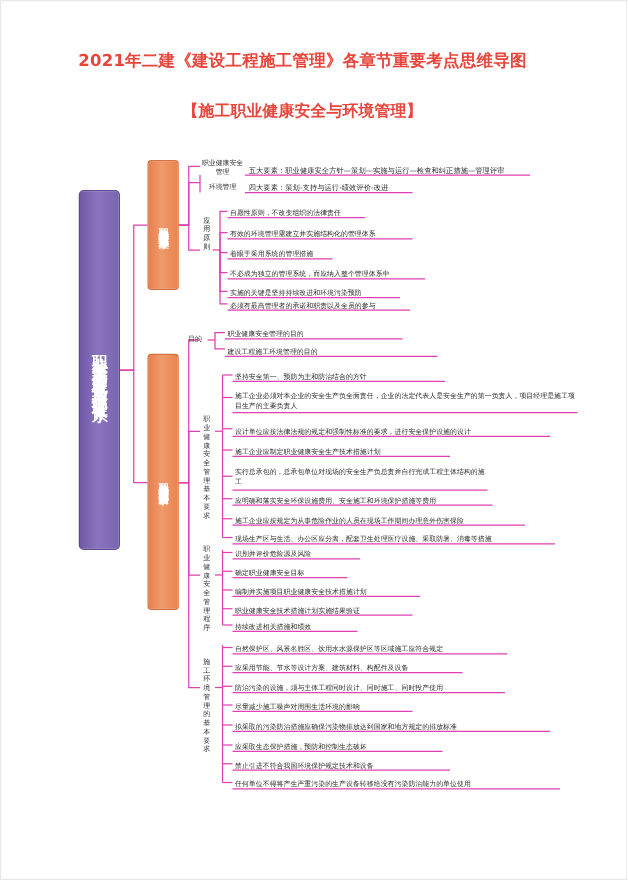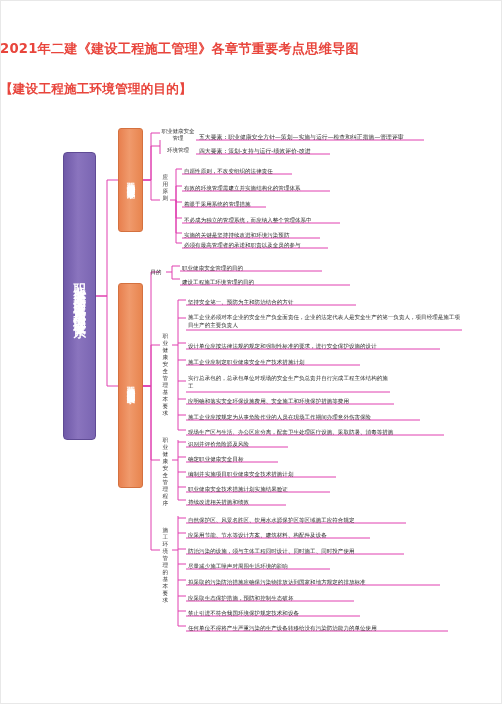--- a/index.html
+++ b/index.html
@@ -10,21 +10,21 @@
     overflow:hidden;
     position:relative;
   }
   .page-border{
     position:absolute;left:0;top:0;width:502px;height:704px;
     box-sizing:border-box;
     border:1px solid #e8e8e8;
   }
 
   
-  .title-wrap{position:absolute;left:0;top:40px;width:484px;}
+  .title-wrap{position:absolute;left:0;top:40px;width:484px;text-align:center;}
   .title-main{
     font-size:13.2px;font-weight:bold;color:#e8453c;letter-spacing:.2px;
     white-space:nowrap;
   }
   .title-sub{
     margin-top:23px;
     font-size:12.6px;font-weight:bold;color:#e8453c;letter-spacing:.2px;
     white-space:nowrap;
   }
   .svg-lines{position:absolute;left:0;top:0;width:502px;height:704px;pointer-events:none;}
@@ -102,21 +102,21 @@
     text-align:center;
   }
 </style>
 </head>
 <body>
 
 <div class="page-border"></div>
 
 <div class="title-wrap">
   <div class="title-main">2021年二建《建设工程施工管理》各章节重要考点思维导图</div>
-  <div class="title-sub">【建设工程施工环境管理的目的】</div>
+  <div class="title-sub">【施工职业健康安全与环境管理】</div>
 </div>
 
 <svg class="svg-lines" viewBox="0 0 502 704">
   <g fill="none" stroke="#e040b0" stroke-width="1">
 
     <path d="M96 296 L107 296 L107 180 L118 180"></path>
     <path d="M96 296 L107 296 L107 386 L118 386"></path>
 
     <path d="M143 180 L151 180 L151 133 L160 133"></path>
     <path d="M143 180 L151 180 L151 146 L160 146"></path>

